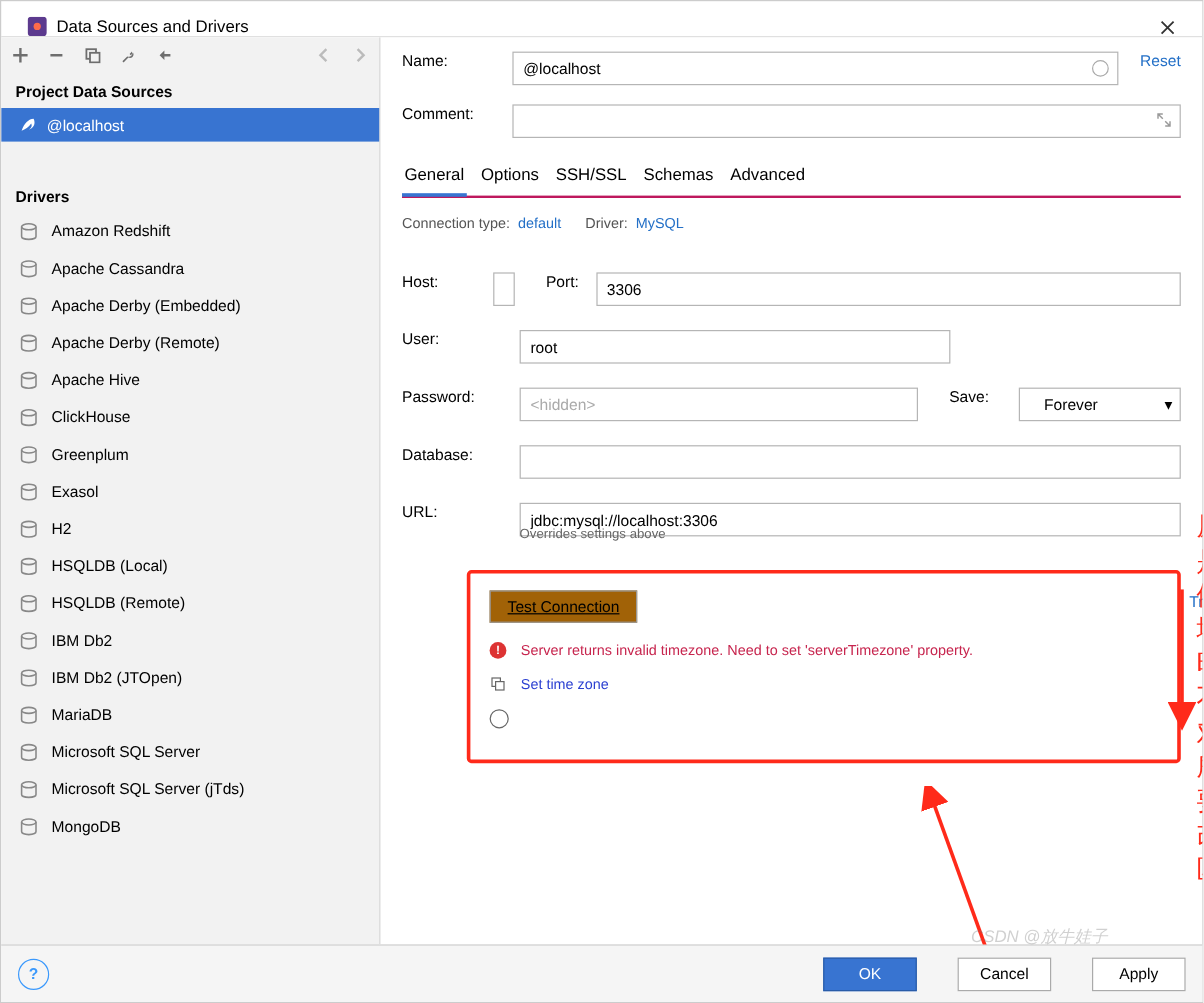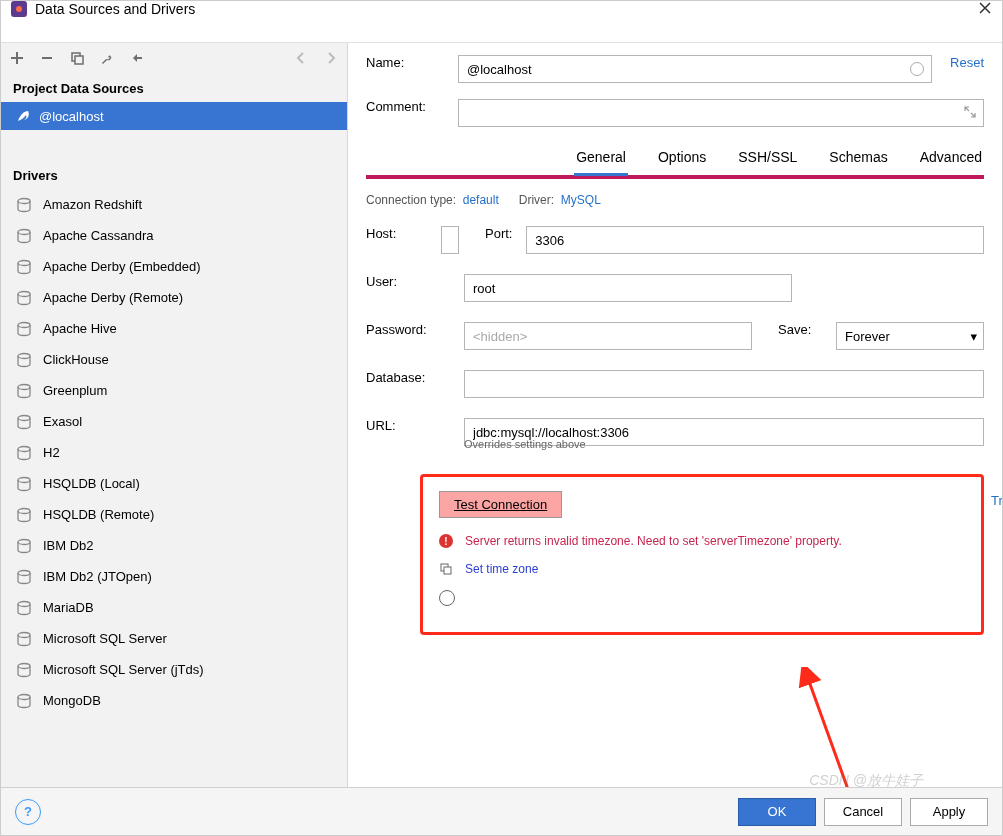--- a/index.html
+++ b/index.html
@@ -1,23 +1,23 @@
 <!DOCTYPE html>
 <html><head>
 <meta charset="utf-8">
 <style>
 * { box-sizing: border-box; margin: 0; padding: 0; }
 body { font-family: "Segoe UI", Arial, sans-serif; font-size: 13px; color: #000; background: #fff; width: 1003px; height: 836px; overflow: hidden; position: relative; }
 .dialog { width: 1003px; height: 836px; display: flex; flex-direction: column; border: 1px solid #ccc; }
-.titlebar { display: flex; align-items: flex-start; height: 42px; padding: 0 10px; border-bottom: 1px solid #e0e0e0; }
+.titlebar { display: flex; align-items: flex-end; height: 30px; padding: 0 22px; border-bottom: 1px solid #e0e0e0; }
 .titlebar .app-icon { width: 16px; height: 16px; margin-right: 8px; display:flex; align-items:center; justify-content:center;}
 .titlebar .title { flex: 1; font-size: 14px; }
 .titlebar .close { width: 14px; height: 14px; cursor: pointer; display:flex; align-items:center; justify-content:center;}
 .main { flex: 1; display: flex; overflow: hidden; }
-.left { width: 347px; border-right: 1px solid #d9d9d9; background: #f2f2f2; display: flex; flex-direction: column; }
+.left { width: 316px; border-right: 1px solid #d9d9d9; background: #f2f2f2; display: flex; flex-direction: column; }
 .toolbar { height: 30px; display: flex; align-items: center; padding: 0 8px; gap: 14px; }
 .toolbar .tb-icon { width: 16px; height: 16px; color: #6e6e6e; cursor: pointer; display:flex;align-items:center;justify-content:center;}
 .toolbar .spacer { flex: 1; }
 .toolbar .nav-arrow { color: #bbb; }
 .section-header { font-weight: bold; font-size: 13px; padding: 8px 12px 6px; }
 .ds-item { display: flex; align-items: center; height: 28px; padding: 0 14px; gap: 8px; cursor:pointer;}
 .ds-item.selected { background: #3874d1; color: #fff; }
 .ds-item .ds-icon { width: 16px; height: 16px; display:flex;align-items:center;justify-content:center;}
 .driver-list { flex: 1; overflow: hidden; }
 .driver-item { display: flex; align-items: center; height: 31px; padding: 0 14px; gap: 10px; cursor:pointer;}
@@ -25,52 +25,52 @@
 .right { flex: 1; padding: 12px 18px 0 18px; display: flex; flex-direction: column; position: relative; }
 .row { display: flex; align-items: flex-start; margin-bottom: 16px; }
 .row .lbl { width: 92px; }
 .row .field { flex: 1; }
 input.txt, .txt-like { border: 1px solid #b5b5b5; height: 28px; padding: 0 8px; font-size: 13px; width: 100%; background:#fff;}
 .name-field { display:flex; align-items:center; position:relative; }
 .name-field .indicator { position:absolute; right:8px; width:14px;height:14px;border:1.5px solid #aaa;border-radius:50%;}
 .reset-link { color: #2470c7; margin-left: 18px; cursor:pointer; }
 .comment-field { position:relative; }
 .expand-icon { position:absolute; right:6px; top:50%; transform:translateY(-50%); width:14px;height:14px; color:#999;}
-.tabs { display: flex; gap: 28px; border-bottom: 4px solid #be185d; margin-bottom: 14px; justify-content: flex-end; }
+.tabs { display: flex; gap: 10px; border-bottom: 2px solid #be185d; margin-bottom: 14px; }
 .tab { padding: 6px 2px 8px; cursor: pointer; font-size: 14px; }
 .tab.active { border-bottom: 3px solid #3874d1; margin-bottom: -1px; }
-.meta-line { font-size: 12px; color: #555; margin-bottom: 19px; }
+.meta-line { font-size: 12px; color: #555; margin-bottom: 34px; }
 .meta-line .link { color: #2470c7; cursor:pointer;}
 .form-row { display: flex; align-items: flex-start; margin-bottom: 20px; gap: 12px; }
 .form-row .flbl { width: 86px; }
 .form-row .finput { flex: 1; }
 .port-lbl { width: 40px; margin-left: 14px; }
 .port-input { width: 124px; }
 .save-lbl { width: 46px; margin-left: 14px; }
-.save-select { width: 148px; height: 28px; border: 1px solid #b5b5b5; background:#fff; display:flex;align-items:center;padding:0 8px;position:relative;cursor:pointer;}
+.save-select { width: 135px; height: 28px; border: 1px solid #b5b5b5; background:#fff; display:flex;align-items:center;padding:0 20px;position:relative;cursor:pointer;}
 .save-select .caret { position:absolute; right:6px; }
 .url-note { font-size: 11px; color: #666; margin-top: -14px; margin-left: 98px; margin-bottom: 24px; }
 .test-area { margin-left: 54px; position: relative; border: 3px solid #ff2a1a; border-radius: 4px; padding: 14px 16px 26px 16px; }
-.test-btn { border: 1px solid #999; background: #fca5a5; padding: 5px 14px; cursor:pointer; font-size:13px;}
+.test-btn { border: 1px solid #999; background: #a16207; padding: 5px 14px; cursor:pointer; font-size:13px;}
 .trouble-link { position:absolute; right:-2px; top:16px; color:#2470c7; cursor:pointer; transform:translateX(100%); padding-left:8px;}
 .err-line { display:flex; align-items:center; gap: 12px; margin-top: 16px; font-size: 12px; }
 .err-icon { width:14px;height:14px;border-radius:50%;background:#d33;color:#fff;display:flex;align-items:center;justify-content:center;font-size:10px;font-weight:bold;}
 .err-text { color: #c7254e; }
 .stz-line { display:flex; align-items:center; gap: 12px; margin-top: 14px; font-size: 12px; }
 .copy-icon { width:14px;height:14px;color:#666;display:flex;align-items:center;justify-content:center;}
 .stz-link { color: #2a3fd1; cursor:pointer; }
 .globe-line { margin-top: 14px; }
 .globe-icon { width:16px;height:16px;color:#666;border:1.5px solid #666;border-radius:50%;position:relative;}
 .annotation { position:absolute; color:#ff2a1a; font-size:22px; font-family: "Microsoft YaHei", sans-serif; pointer-events:none; line-height:1.3;}
 .ann1 { left: 680px; top: 394px; }
 .arrow-svg { position:absolute; pointer-events:none; }
 .footer { height: 48px; border-top: 1px solid #d0d0d0; display: flex; align-items: center; padding: 0 14px; gap: 8px; background:#f5f5f5;}
 .footer .help { width: 26px; height: 26px; border: 1.5px solid #3b99fc; border-radius: 50%; color:#3b99fc; display:flex;align-items:center;justify-content:center;font-weight:bold;cursor:pointer;}
 .footer .spacer { flex:1; }
-.footer .btn { min-width: 78px; height: 28px; border: 1px solid #aaa; background: #fff; cursor:pointer; font-size:13px;}
+.footer .btn { min-width: 78px; height: 28px; border: 1px solid #aaa; background: #fff; cursor:pointer; font-size:13px;margin-left:26px;}
 .footer .btn.primary { background: #3874d1; color:#fff; border-color:#2a5ca8; }
 .watermark { position:absolute; right: 80px; bottom: 46px; color: rgba(120,120,120,0.35); font-size: 14px; font-style:italic;}
 input::placeholder { color:#aaa;}
 </style>
 </head>
 <body>
 
 <div class="dialog">
   <div class="titlebar">
     <span class="app-icon">

